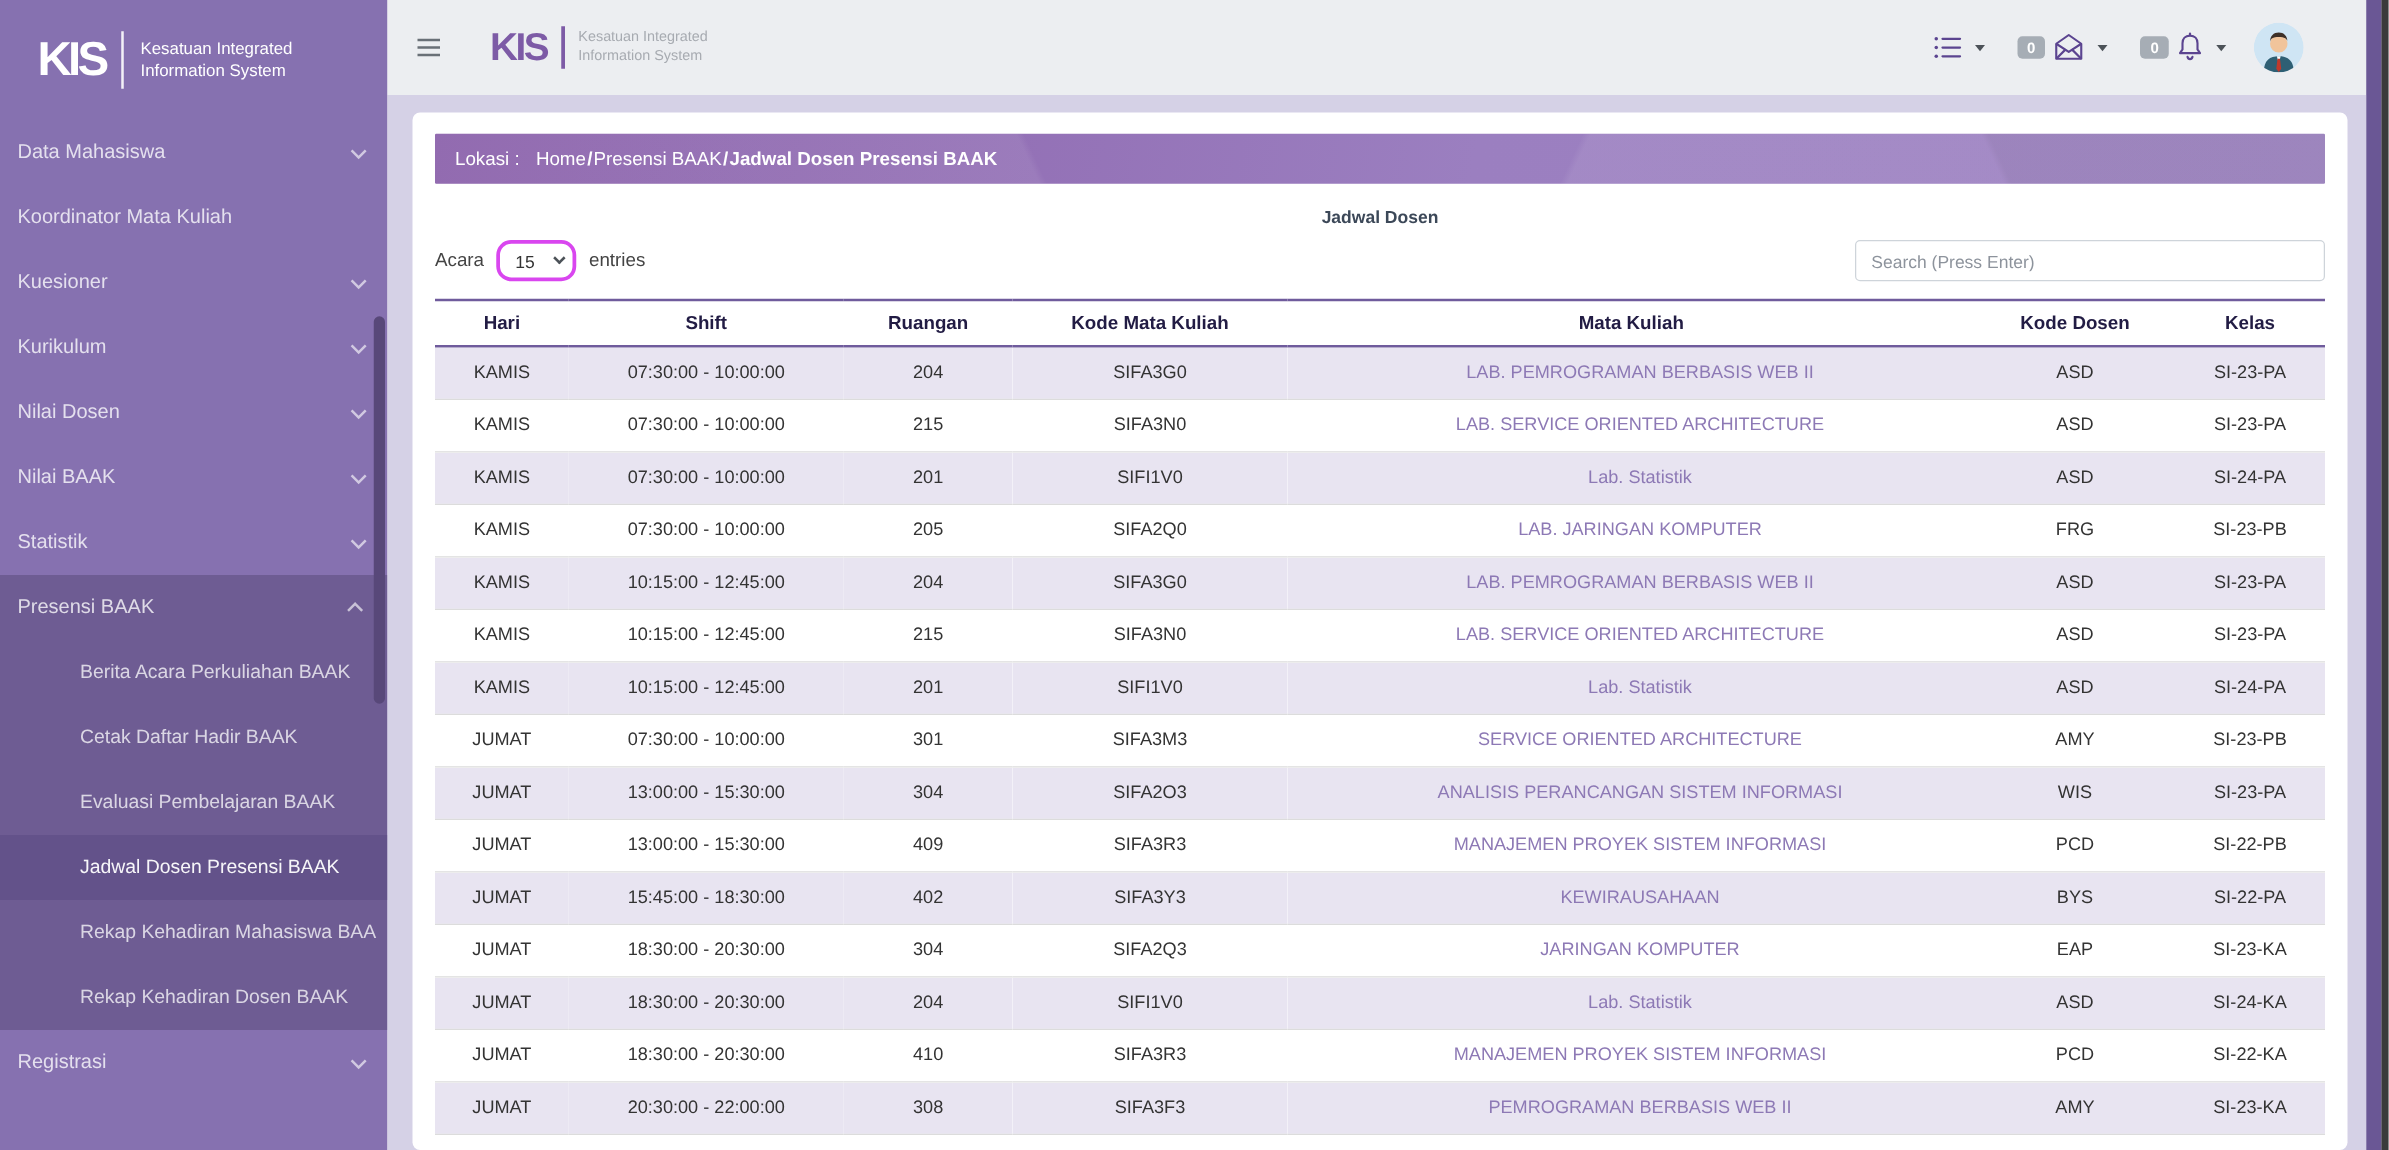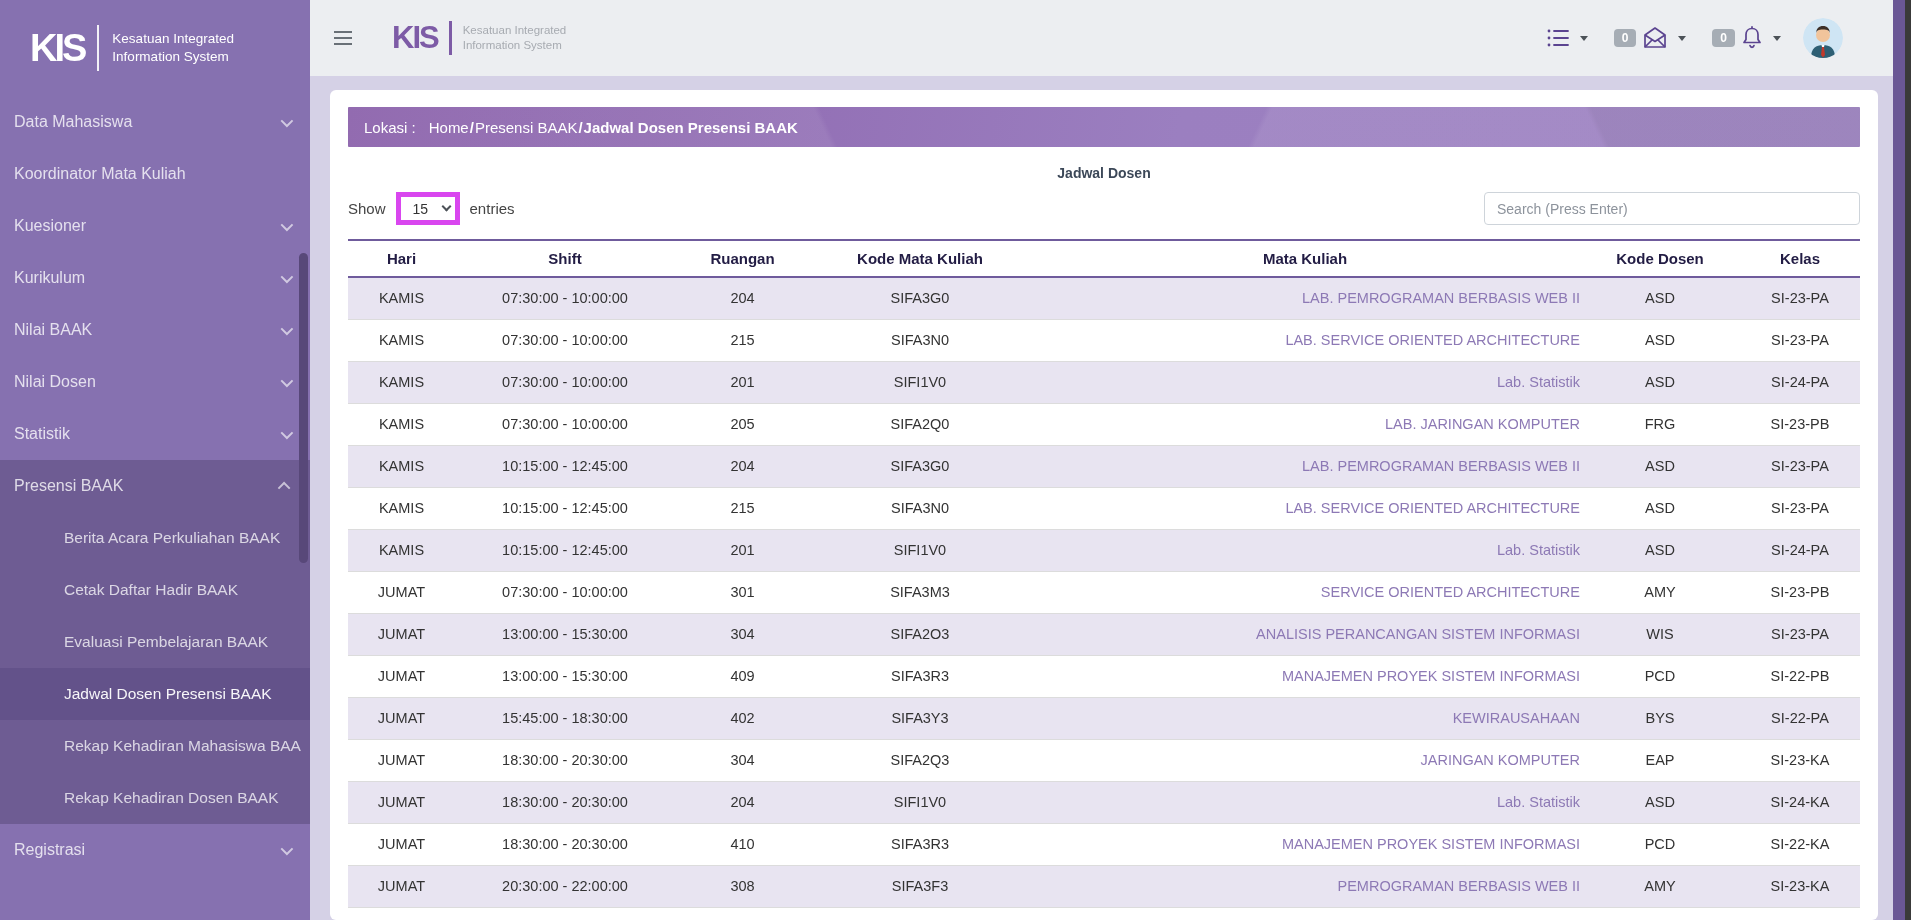--- a/index.html
+++ b/index.html
@@ -57,30 +57,30 @@
       linear-gradient(245deg, transparent 68%, rgba(255,255,255,.07) 68.4%),
       linear-gradient(65deg, transparent 82%, rgba(0,0,0,.05) 82.4%)}
   .bc .pre{margin-right:12px;position:relative}
   .crumb{margin:0 1px;position:relative;cursor:pointer}
   .crumb.current{font-weight:bold;cursor:default}
   .bc .sep{position:relative;font-weight:bold}
   .page-title{margin:18px 0 0;text-align:center;font-size:14px;font-weight:600;color:#3c4858}
   .controls{display:flex;align-items:center;margin-top:11px}
   .show-group{display:flex;align-items:center;gap:10px;font-size:15px;color:#444}
   .select-wrap{position:relative}
-  .select-wrap select{appearance:none;-webkit-appearance:none;width:64px;height:33px;border:5px solid #d946ef;border-radius:0;background:#fff;font-size:14px;color:#333;padding:0 4px 0 12px;cursor:pointer}
+  .select-wrap select{appearance:none;-webkit-appearance:none;width:64px;height:33px;border:3px solid #d946ef;border-radius:12px;background:#fff;font-size:14px;color:#333;padding:0 4px 0 12px;cursor:pointer}
   .select-chev{position:absolute;right:10px;top:11px;width:7px;height:7px;border-right:2px solid #4c5258;border-bottom:2px solid #4c5258;transform:rotate(45deg);pointer-events:none}
   .search{margin-left:auto;width:376px;height:33px;border:1px solid #ced4da;border-radius:4px;padding:0 12px;font-size:14px;color:#333;outline:none}
   .search::placeholder{color:#8d939c}
 
   table{width:100%;border-collapse:collapse;table-layout:fixed;margin-top:14px}
   thead th{border-top:2px solid var(--table-border);border-bottom:2px solid var(--table-border);height:37px;font-size:15px;font-weight:bold;color:#221c44;text-align:center;padding:0;cursor:pointer}
   tbody td{height:42px;font-size:14.5px;color:#333;text-align:center;border-bottom:1px solid #dcdcdc;padding:0;overflow:hidden;white-space:nowrap}
   tbody tr:nth-child(odd){background:var(--row-stripe)}
-  td.mk{text-align:right;padding-left:14px;color:var(--link);cursor:pointer}
+  td.mk{text-align:center;padding-left:14px;color:var(--link);cursor:pointer}
 
   
   .win-scroll{position:absolute;top:0;right:0;width:18px;height:100%}
   .win-scroll .track{position:absolute;right:0;top:0;width:6px;height:100%;background:var(--window-scroll-track)}
   .win-scroll .thumb{position:absolute;right:6px;top:0;width:12px;height:100%;background:var(--window-scroll-thumb);cursor:pointer}
 </style>
 </head>
 <body>
 
 <div class="app">
@@ -104,25 +104,25 @@
         </div>
         <div class="side-item">
           <span class="lbl">Kuesioner</span>
           <span class="chev down"></span>
         </div>
         <div class="side-item">
           <span class="lbl">Kurikulum</span>
           <span class="chev down"></span>
         </div>
         <div class="side-item">
+          <span class="lbl">Nilai Dosen</span>
+          <span class="chev down"></span>
+        </div>
+        <div class="side-item">
           <span class="lbl">Nilai BAAK</span>
-          <span class="chev down"></span>
-        </div>
-        <div class="side-item">
-          <span class="lbl">Nilai Dosen</span>
           <span class="chev down"></span>
         </div>
         <div class="side-item">
           <span class="lbl">Statistik</span>
           <span class="chev down"></span>
         </div>
         <div class="side-group">
           <div class="side-item">
             <span class="lbl">Presensi BAAK</span>
             <span class="chev up"></span>
@@ -214,21 +214,21 @@
             <span class="sep">/</span>
             <span class="crumb">Presensi BAAK</span>
             <span class="sep">/</span>
             <span class="crumb current">Jadwal Dosen Presensi BAAK</span>
           </div>
 
         <h1 class="page-title">Jadwal Dosen</h1>
 
         <div class="controls">
           <div class="show-group">
-            <span>Show</span>
+            <span>Acara</span>
             <span class="select-wrap">
               <select id="page-size-select"><option>15</option></select>
               <span class="select-chev"></span>
             </span>
             <span>entries</span>
           </div>
           <input class="search" type="text" placeholder="Search (Press Enter)" style="">
         </div>
 
         <table>

